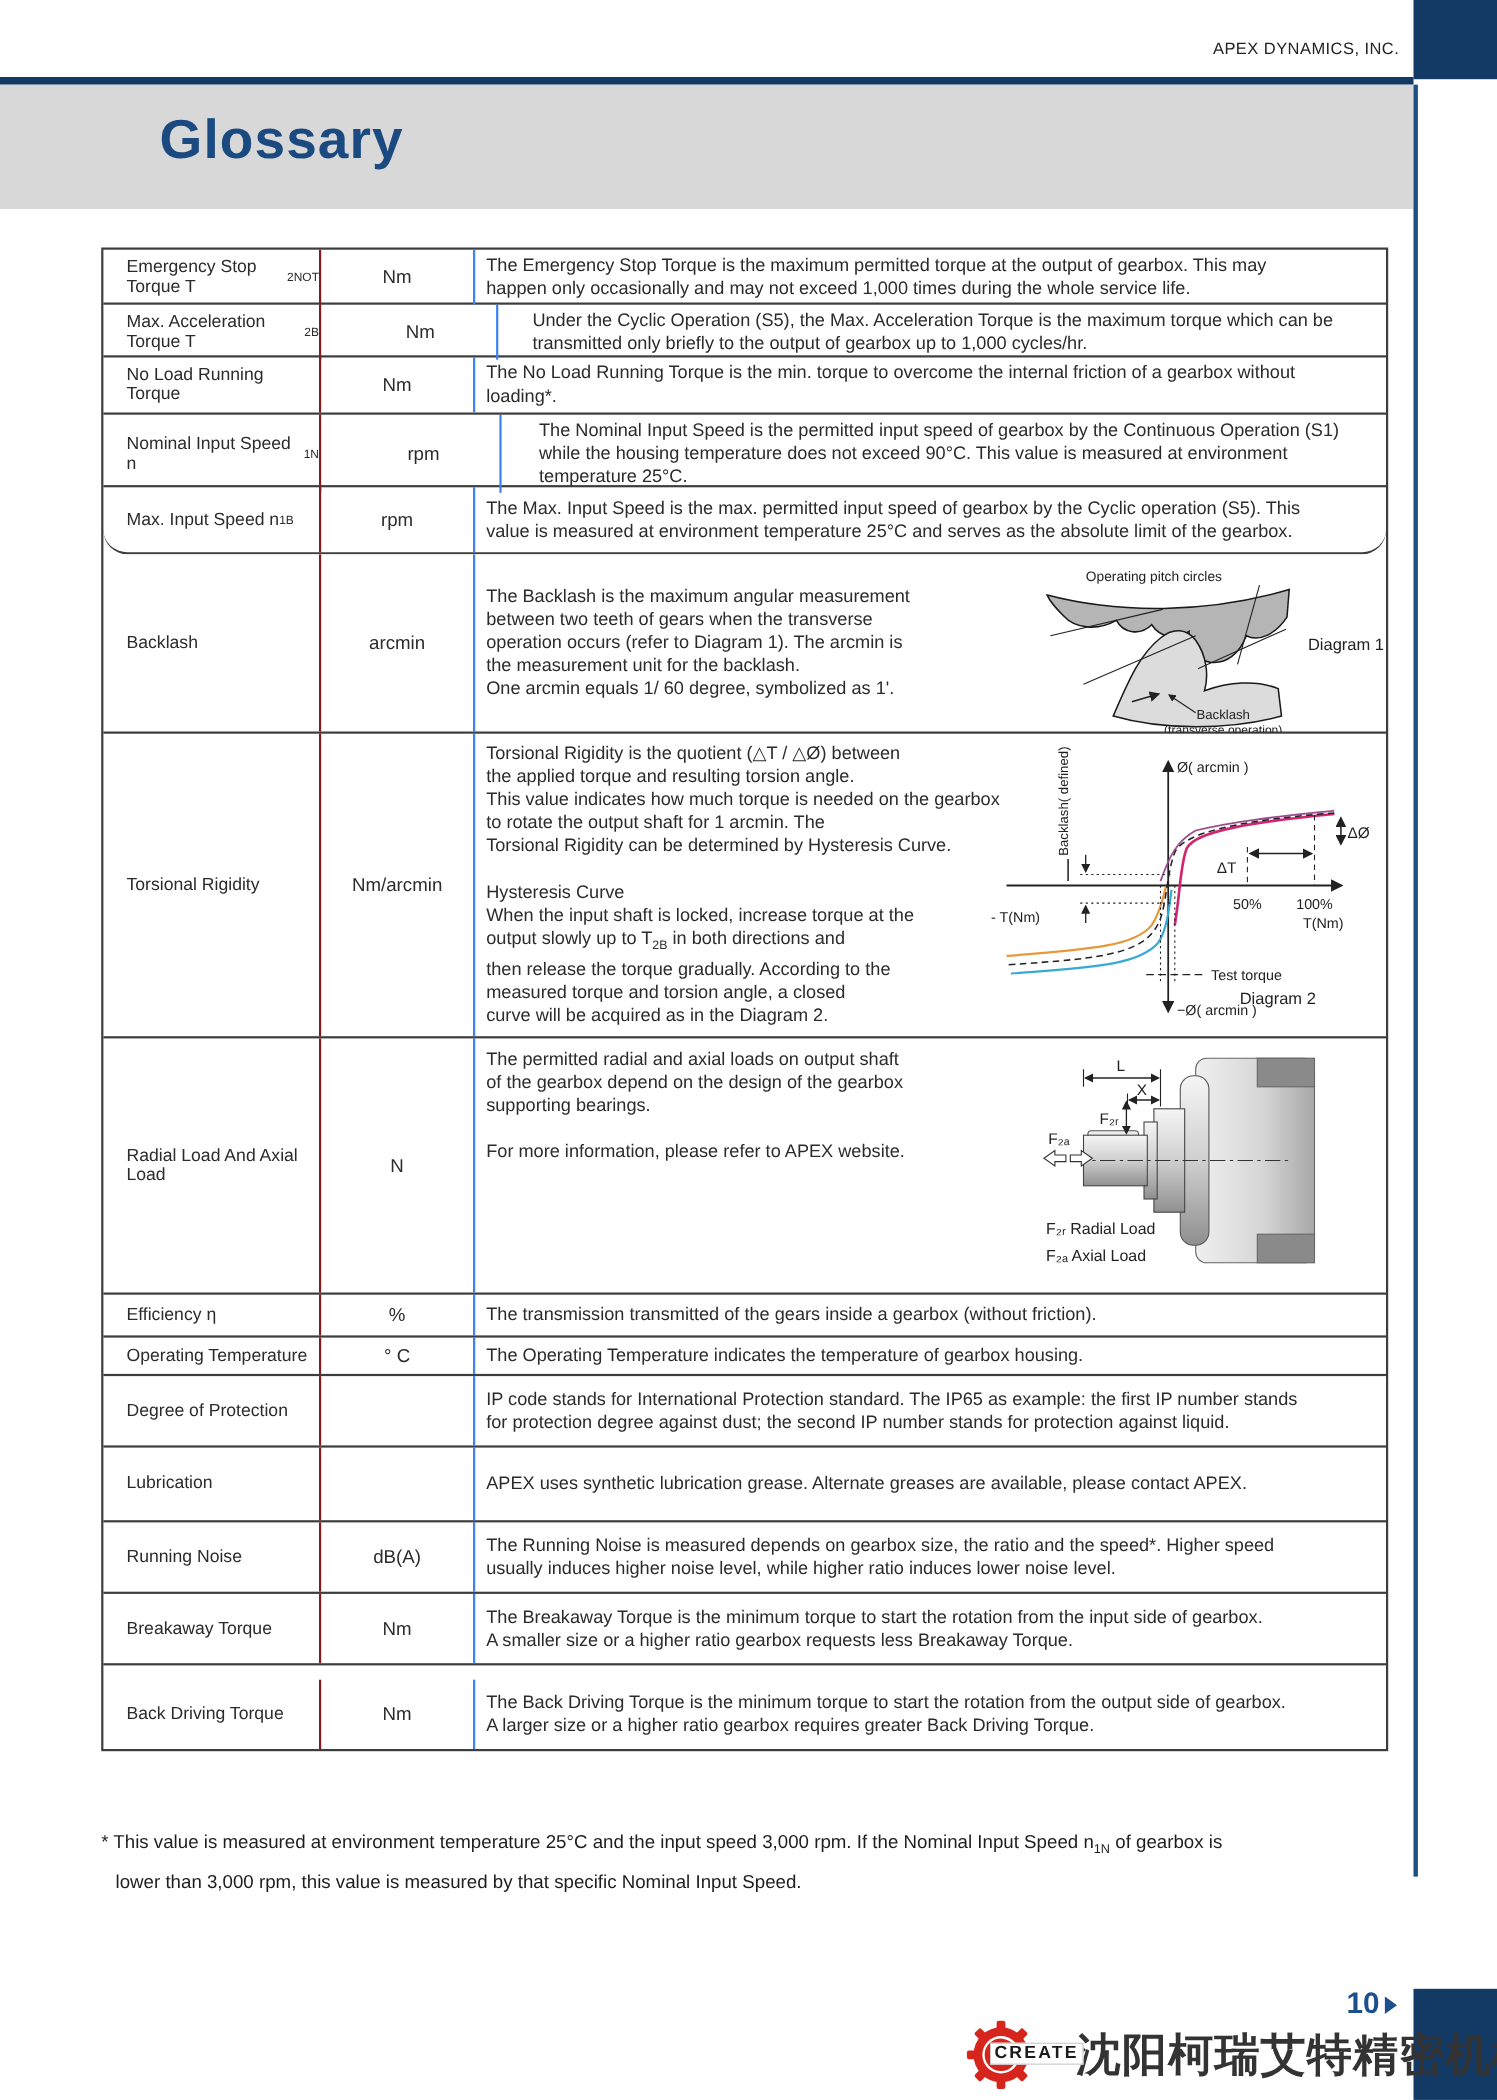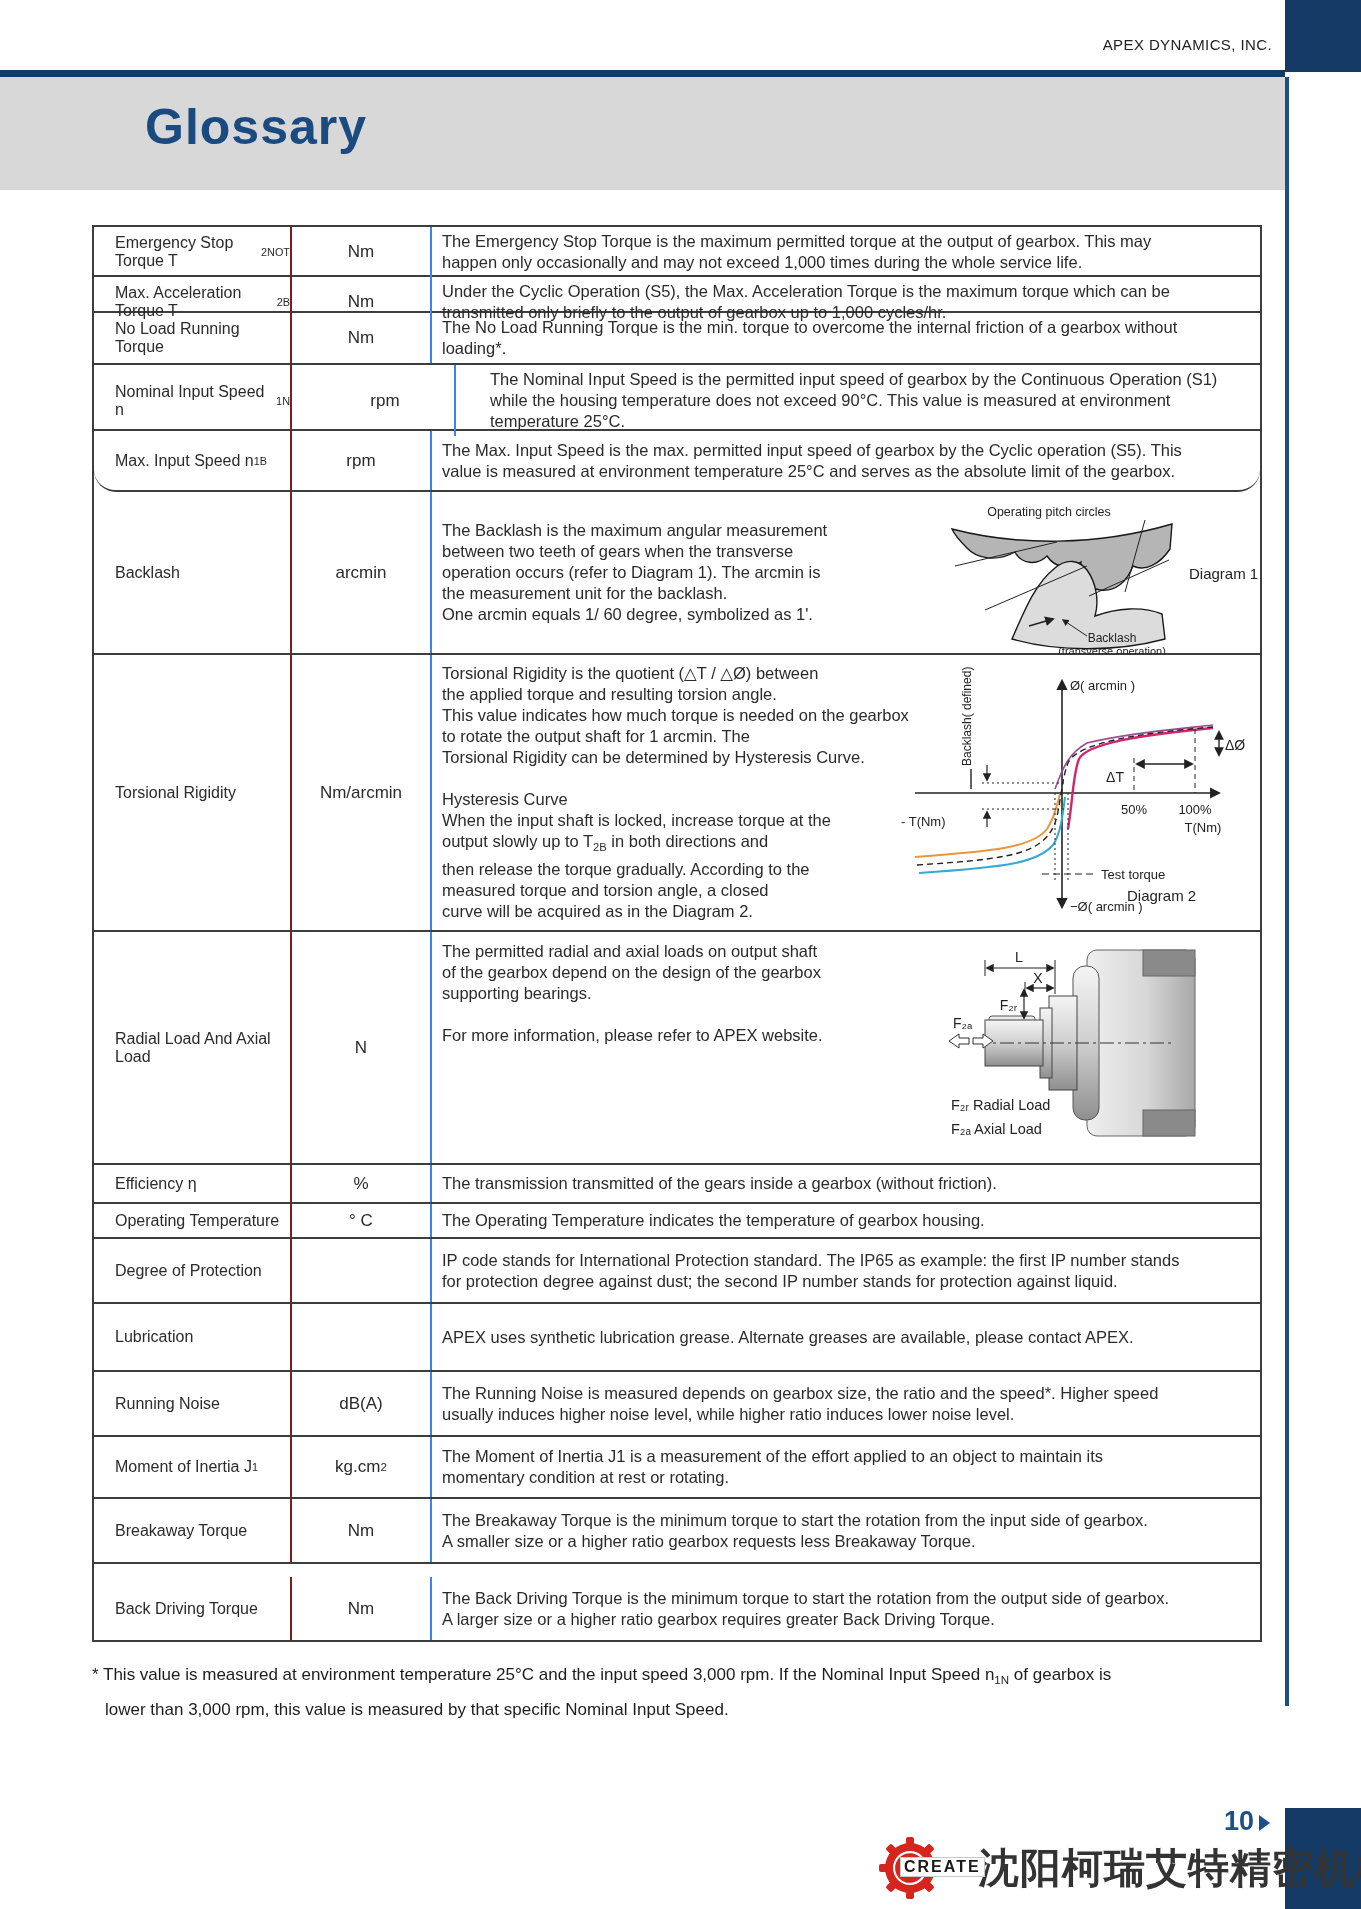--- a/index.html
+++ b/index.html
@@ -58,21 +58,21 @@
 
   <div class="gtable" id="glossary-table">
     <div class="trow" style="height: 50px;">
       <div class="cell term">Emergency Stop Torque T<sub>2NOT</sub></div>
       <div class="cell unit">Nm</div>
       <div class="cell desc">
         <div class="dtext">The Emergency Stop Torque is the maximum permitted torque at the output of gearbox. This may<br>happen only occasionally and may not exceed 1,000 times during the whole service life.</div>
       </div>
     </div>
 
-    <div class="trow" style="height: 36px;">
+    <div class="trow" style="height: 48px; gap: 21px;">
       <div class="cell term">Max. Acceleration Torque T<sub>2B</sub></div>
       <div class="cell unit">Nm</div>
       <div class="cell desc">
         <div class="dtext">Under the Cyclic Operation (S5), the Max. Acceleration Torque is the maximum torque which can be<br>transmitted only briefly to the output of gearbox up to 1,000 cycles/hr.</div>
       </div>
     </div>
 
     <div class="trow" style="height: 52px;">
       <div class="cell term">No Load Running Torque</div>
       <div class="cell unit">Nm</div>
@@ -263,27 +263,20 @@
     </div>
 
     <div class="trow" style="height: 65px;">
       <div class="cell term">Running Noise</div>
       <div class="cell unit">dB(A)</div>
       <div class="cell desc">
         <div class="dtext">The Running Noise is measured depends on gearbox size, the ratio and the speed*. Higher speed<br>usually induces higher noise level, while higher ratio induces lower noise level.</div>
       </div>
     </div>
 
-    <div class="trow" style="height: 62px;">
-      <div class="cell term">Moment of Inertia  J<sub>1</sub></div>
-      <div class="cell unit">kg.cm<sup>2</sup></div>
-      <div class="cell desc">
-        <div class="dtext">The Moment of Inertia J1 is a measurement of the effort applied to an object to maintain its<br>momentary condition at rest or rotating.</div>
-      </div>
-    </div>
 
     <div class="trow" style="height: 65px;">
       <div class="cell term">Breakaway Torque</div>
       <div class="cell unit">Nm</div>
       <div class="cell desc">
         <div class="dtext">The Breakaway Torque is the minimum torque to start the rotation from the input side of gearbox.<br>A smaller size or a higher ratio gearbox requests less Breakaway Torque.</div>
       </div>
     </div>
 
     <div class="trow" style="height: 63px; margin-top: 13px;">

